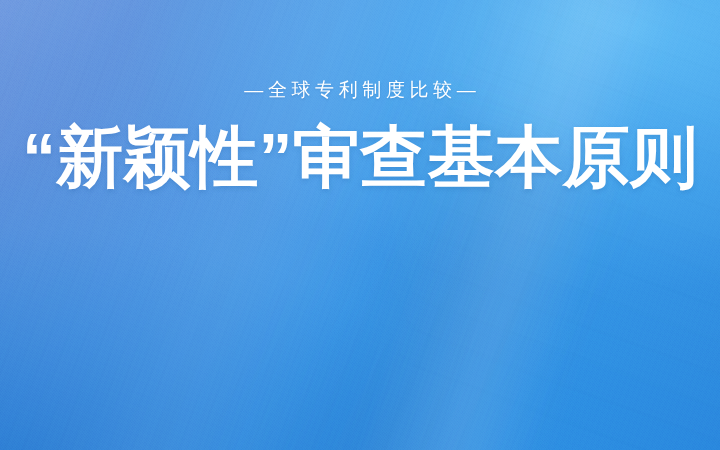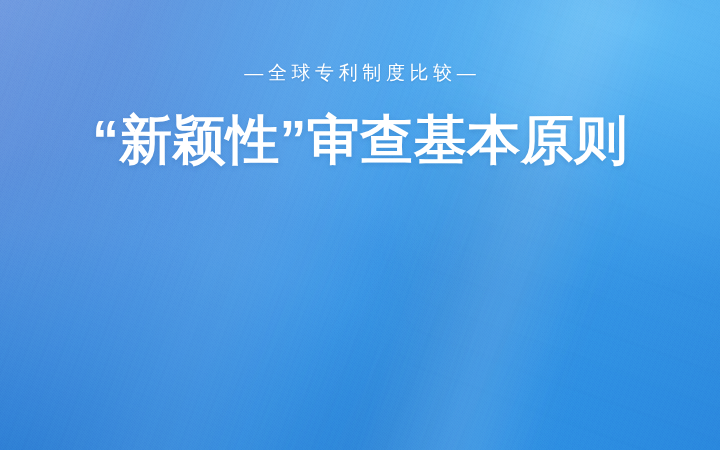--- a/index.html
+++ b/index.html
@@ -164,40 +164,40 @@
 
   
 
   .content {
     position: absolute;
     inset: 0;
     display: flex;
     flex-direction: column;
     align-items: center;
     justify-content: flex-start;
-    padding-top: 63px;
+    padding-top: 80px;
     box-sizing: border-box;
     z-index: 5;
   }
 
   .eyebrow {
     color: #ffffff;
     font-size: 19px;
     font-weight: 400;
     line-height: 1;
     letter-spacing: 4.6px;
     text-indent: 4.6px;
     white-space: nowrap;
     text-shadow: 0 1px 2px rgba(20, 80, 150, 0.22);
   }
 
   .headline {
     margin-top: 26px;
     color: #ffffff;
-    font-size: 53px;
+    font-size: 67px;
     font-weight: 700;
     line-height: 63px;
     text-align: center;
     letter-spacing: 0.5px;
     white-space: nowrap;
     text-shadow: 0 2px 5px rgba(20, 80, 150, 0.20);
   }
 
   .headline-line {
     display: block;

